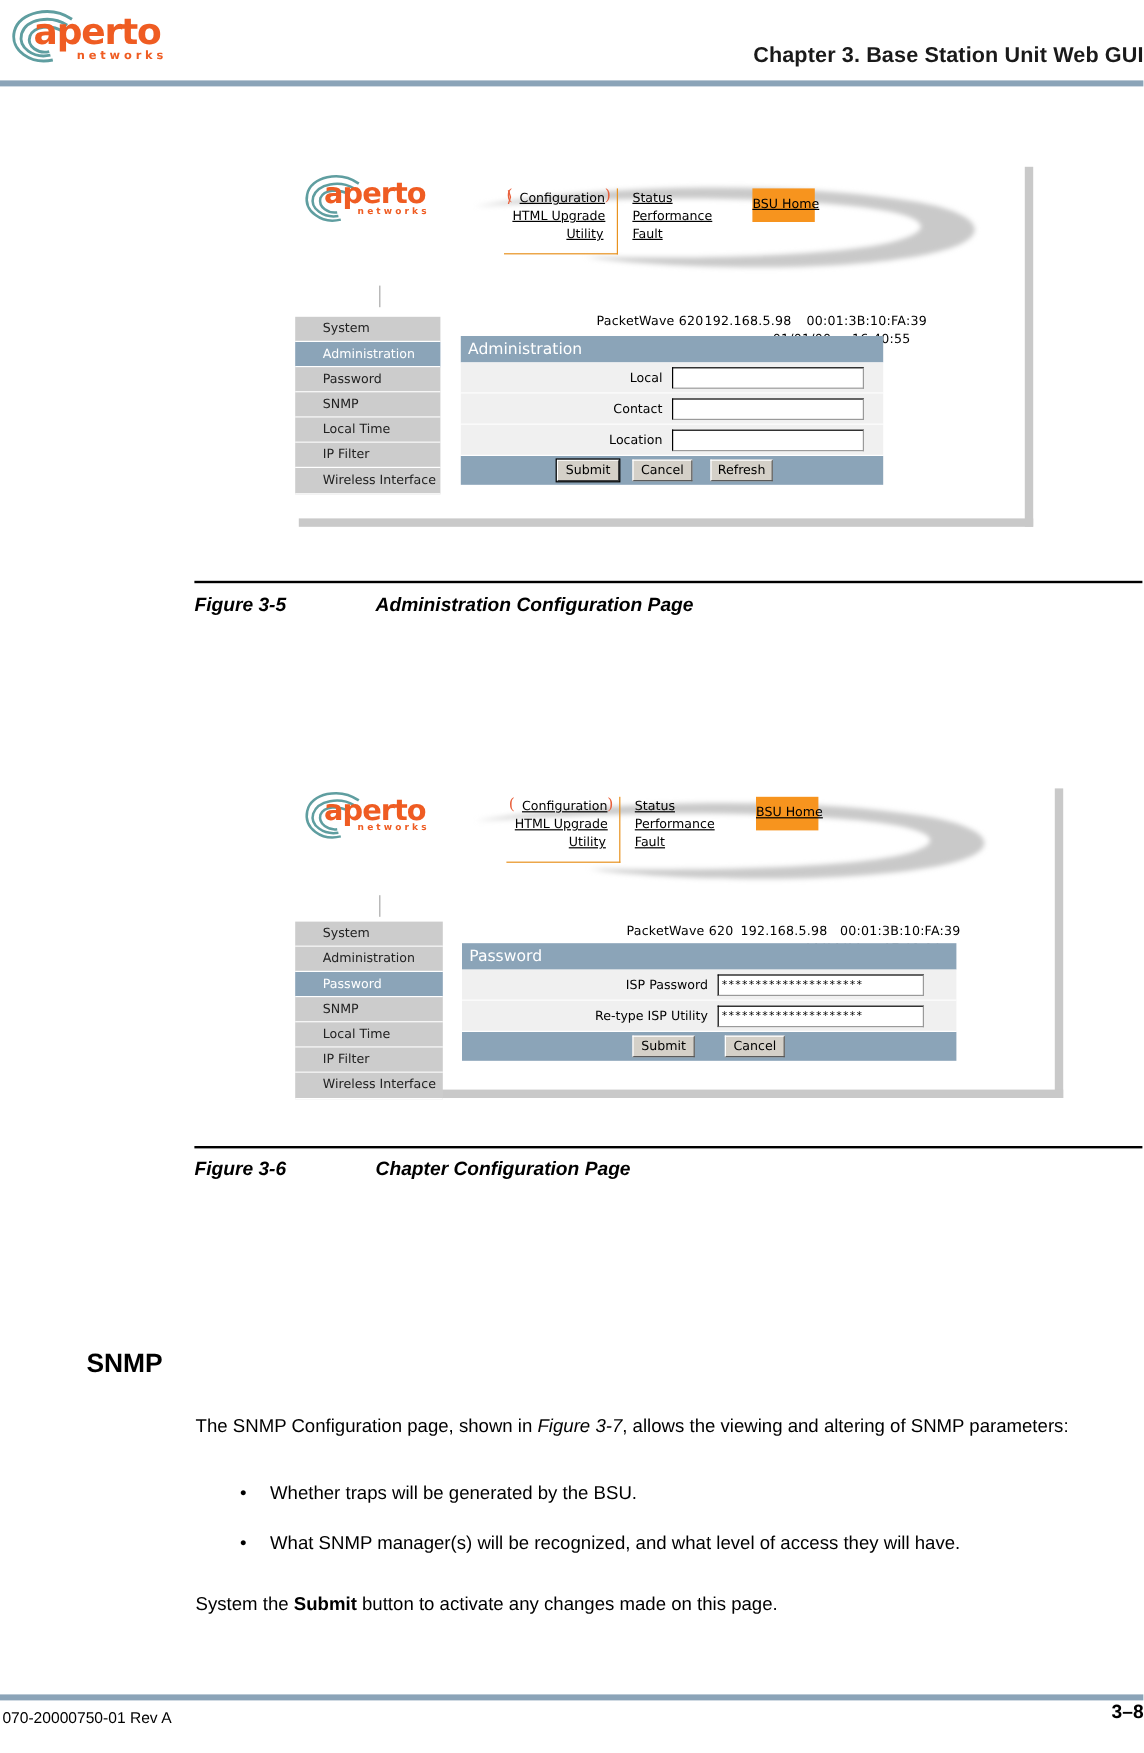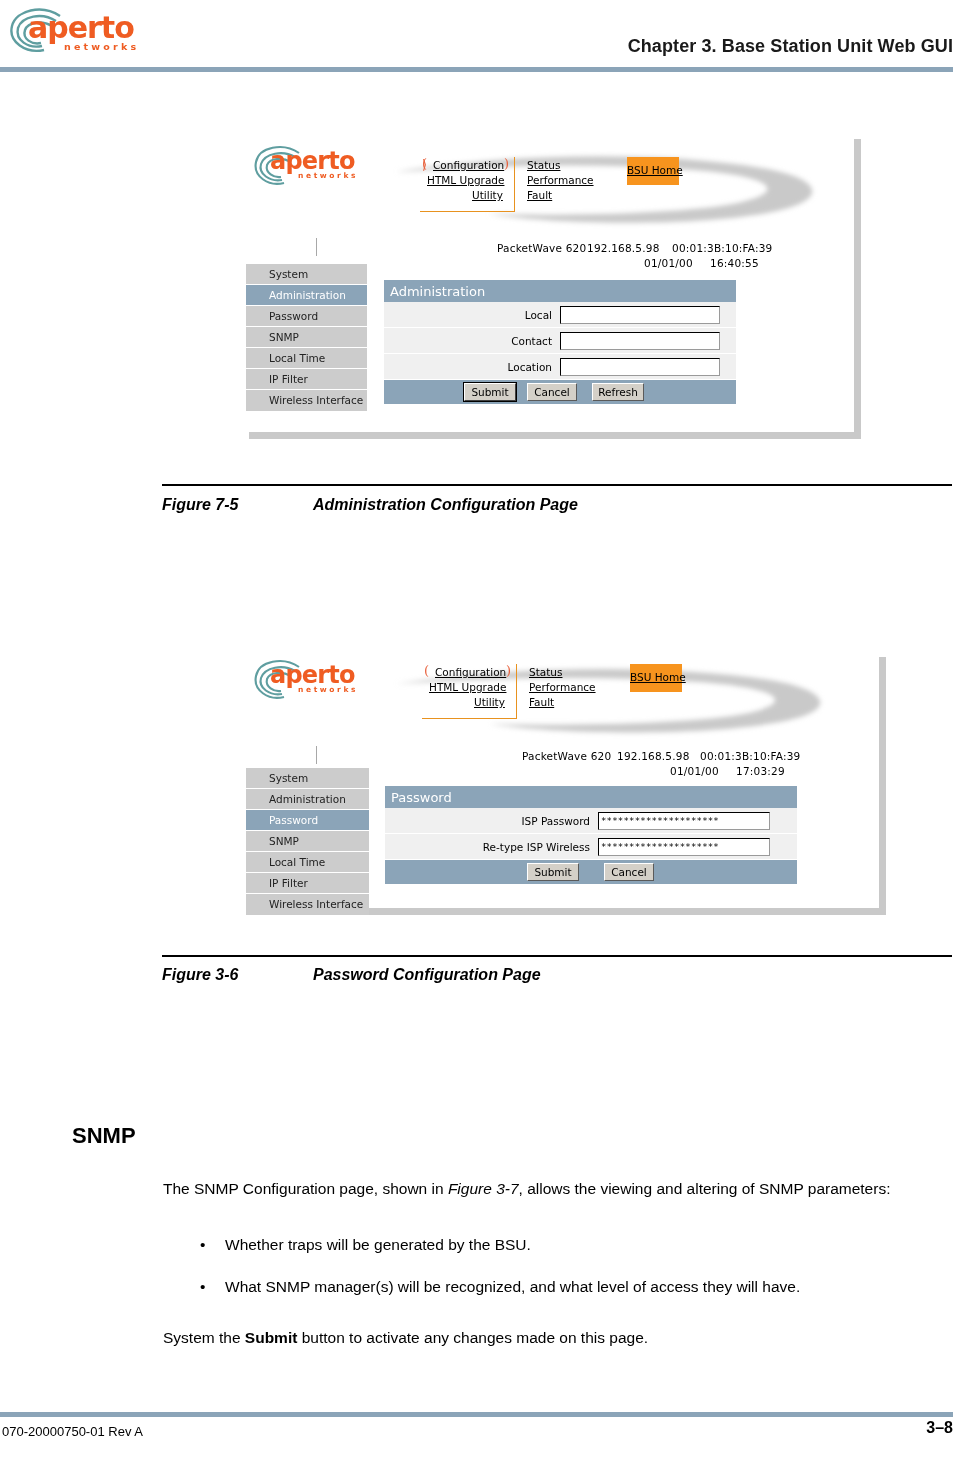--- a/index.html
+++ b/index.html
@@ -135,20 +135,21 @@
     text-align: center;
     white-space: nowrap;
   }
   .devinfo {
     position: absolute;
     font-family: "DejaVu Sans", sans-serif;
     font-size: 10.5px;
     color: #000000;
     white-space: nowrap;
     letter-spacing: 0.2px;
+    margin-top: 20px;
   }
   .side-tick {
     position: absolute;
     width: 1px;
     background: #a8a8a8;
   }
   .menu-item {
     position: absolute;
     background: #cccccc;
     border-bottom: 1px solid #ffffff;
@@ -413,21 +414,21 @@
     <div class="form-input" style="left:318px; top:226px; width:160px; height:18px;"></div>
 
     <div class="btn-bar" style="left:142px; top:248px; width:352px; height:24px;"></div>
     <div class="gui-btn default" style="left:222px; top:251px; width:52px; height:18px;">Submit</div>
     <div class="gui-btn" style="left:285px; top:251px; width:50px; height:18px;">Cancel</div>
     <div class="gui-btn" style="left:350px; top:251px; width:52px; height:18px;">Refresh</div>
   </div>
 </div>
 
 <div class="cap-rule" style="top:484px;"></div>
-<div class="cap-num" style="left:162px; top:496px;">Figure 7-5</div>
+<div class="cap-num" style="left:162px; top:496px;">Figure 3-5</div>
 <div class="cap-text" style="left:313px; top:496px;">Administration Configuration Page</div>
 
 <div class="shot" id="shot2" style="left:242px; top:650px; width:637px; height:258px;">
   <div class="shot-shadow-r"></div>
   <div class="shot-shadow-b"></div>
   <div class="shot-inner">
     <svg class="swoosh" style="left:150px; top:6px; width:470px; height:84px;" viewBox="0 0 470 84">
       <defs>
           <filter id="b2">
             <feGaussianBlur stdDeviation="2.4"></feGaussianBlur>
@@ -478,32 +479,32 @@
     <div class="menu-item" style="left:4px;  top:223px; width:123px; height:21px;">IP Filter</div>
     <div class="menu-item" style="left:4px;  top:244px; width:123px; height:22px;">Wireless Interface</div>
 
     <div class="panel-title" style="left:143px; top:136px; width:412px; height:22px;">Password</div>
 
     <div class="form-row" style="left:143px; top:158px; width:412px; height:26px;"></div>
     <div class="form-label" style="left:150px; top:165px; width:198px;">ISP Password</div>
     <div class="form-input" style="left:356px; top:162px; width:172px; height:18px;">*********************</div>
 
     <div class="form-row" style="left:143px; top:184px; width:412px; height:26px;"></div>
-    <div class="form-label" style="left:150px; top:191px; width:198px;">Re-type ISP Wireless</div>
+    <div class="form-label" style="left:150px; top:191px; width:198px;">Re-type ISP Utility</div>
     <div class="form-input" style="left:356px; top:188px; width:172px; height:18px;">*********************</div>
 
     <div class="btn-bar" style="left:143px; top:210px; width:412px; height:24px;"></div>
     <div class="gui-btn" style="left:285px; top:213px; width:52px; height:18px;">Submit</div>
     <div class="gui-btn" style="left:362px; top:213px; width:50px; height:18px;">Cancel</div>
   </div>
 </div>
 
 <div class="cap-rule" style="top:955px;"></div>
 <div class="cap-num" style="left:162px; top:966px;">Figure 3-6</div>
-<div class="cap-text" style="left:313px; top:966px;">Password Configuration Page</div>
+<div class="cap-text" style="left:313px; top:966px;">Chapter Configuration Page</div>
 
 <div class="sec-heading" style="top:1123px;">SNMP</div>
 
 <div class="body-para" style="top:1176px;"><span>The SNMP Configuration page, shown in </span><em>Figure 3-7</em><span>, allows the viewing and altering of SNMP parameters:</span></div>
 
 <div class="bullet-row" style="top:1232px;">
   <span class="bullet-dot">•</span>
   <span class="bullet-txt">Whether traps will be generated by the BSU.</span>
 </div>
 <div class="bullet-row" style="top:1274px;">

